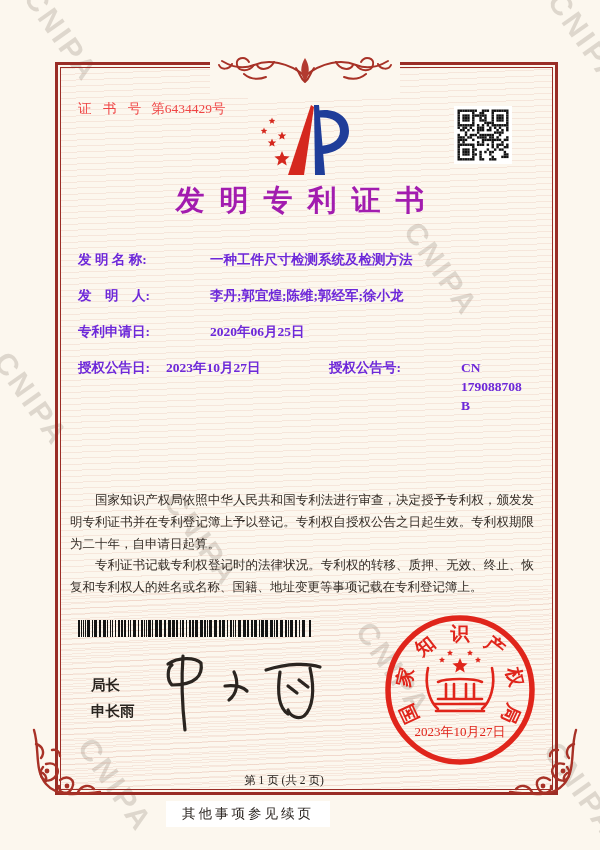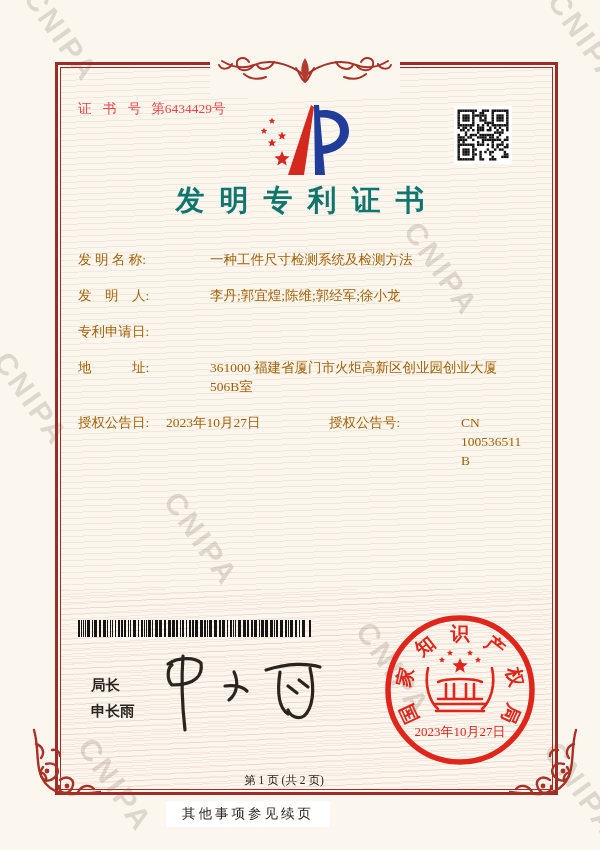--- a/index.html
+++ b/index.html
@@ -20,22 +20,22 @@
   .ornament-top svg{position:absolute;left:0;top:8px;}
   .corner{position:absolute;width:78px;height:78px;}
   .corner.bl{left:26px;top:726px;}
   .corner.br{left:506px;top:726px;transform:scaleX(-1);}
   
   .certno{position:absolute;left:78px;top:100px;font-size:13.5px;color:#ef4444;}
   .certno .lbl{letter-spacing:4px;margin-right:6px;}
   .logo{position:absolute;left:252px;top:103px;}
   .qr{position:absolute;left:454px;top:106px;width:58px;height:58px;background:#fff;padding:2px;box-sizing:border-box;}
   .title{position:absolute;left:0;top:181px;width:600px;text-align:center;font-size:29px;font-weight:bold;
-      color:#0f766e;letter-spacing:15px;text-indent:15px;}
-  .fields{position:absolute;left:78px;top:250px;width:444px;color:#a16207;}
+      color:#a21caf;letter-spacing:15px;text-indent:15px;}
+  .fields{position:absolute;left:78px;top:250px;width:444px;color:#6d28d9;font-weight:bold;}
   .frow{display:flex;margin-bottom:17px;font-size:13.5px;line-height:19px;}
   .frow .lab{flex:0 0 88px;white-space:nowrap;}
   .frow .val{flex:1;margin-left:44px;}
   .frow .val2w{flex:0 0 163px;}
   .frow .lab2{flex:0 0 88px;white-space:nowrap;}
   .paras{position:absolute;left:70px;top:490px;width:464px;font-size:12.5px;line-height:1.74;
       color:#332c26;text-align:justify;}
   .paras p{margin:0;text-indent:2em;}
   .barcode{position:absolute;left:78px;top:620px;width:234px;height:17px;}
   .director{position:absolute;left:91px;top:672px;font-family:"Liberation Sans","DejaVu Sans",sans-serif;
@@ -377,33 +377,34 @@
     <div class="frow">
       <span class="lab">发 明 名 称:</span>
       <span class="val">一种工件尺寸检测系统及检测方法</span>
     </div>
     <div class="frow">
       <span class="lab">发　明　人:</span>
       <span class="val">李丹;郭宜煌;陈维;郭经军;徐小龙</span>
     </div>
     <div class="frow">
       <span class="lab">专利申请日:</span>
-    </div>
-    <div class="frow">
-      <span class="lab">地　　　址:</span>
-      <span class="val">361000 福建省厦门市火炬高新区创业园创业大厦506B室</span>
+      <span class="val">2020年06月25日</span>
     </div>
     <div class="frow">
       <span class="lab">授权公告日:</span>
       <span class="val2w">2023年10月27日</span>
       <span class="lab2">授权公告号:</span>
-      <span class="val">CN 100536511 B</span>
+      <span class="val">CN 179088708 B</span>
     </div>
   </div>
 
+  <div class="paras">
+    <p>国家知识产权局依照中华人民共和国专利法进行审查，决定授予专利权，颁发发明专利证书并在专利登记簿上予以登记。专利权自授权公告之日起生效。专利权期限为二十年，自申请日起算。</p>
+    <p>专利证书记载专利权登记时的法律状况。专利权的转移、质押、无效、终止、恢复和专利权人的姓名或名称、国籍、地址变更等事项记载在专利登记簿上。</p>
+  </div>
 
   <div class="barcode">
     <svg id="barcode-svg" width="234" height="17" viewBox="0 0 234 17">
         <rect x="0" y="0" width="2" height="17" fill="#141414"></rect>
         <rect x="3" y="0" width="1" height="17" fill="#141414"></rect>
         <rect x="5" y="0" width="1" height="17" fill="#141414"></rect>
         <rect x="7" y="0" width="1" height="17" fill="#141414"></rect>
         <rect x="9" y="0" width="3" height="17" fill="#141414"></rect>
         <rect x="14" y="0" width="1" height="17" fill="#141414"></rect>
         <rect x="16" y="0" width="3" height="17" fill="#141414"></rect>

